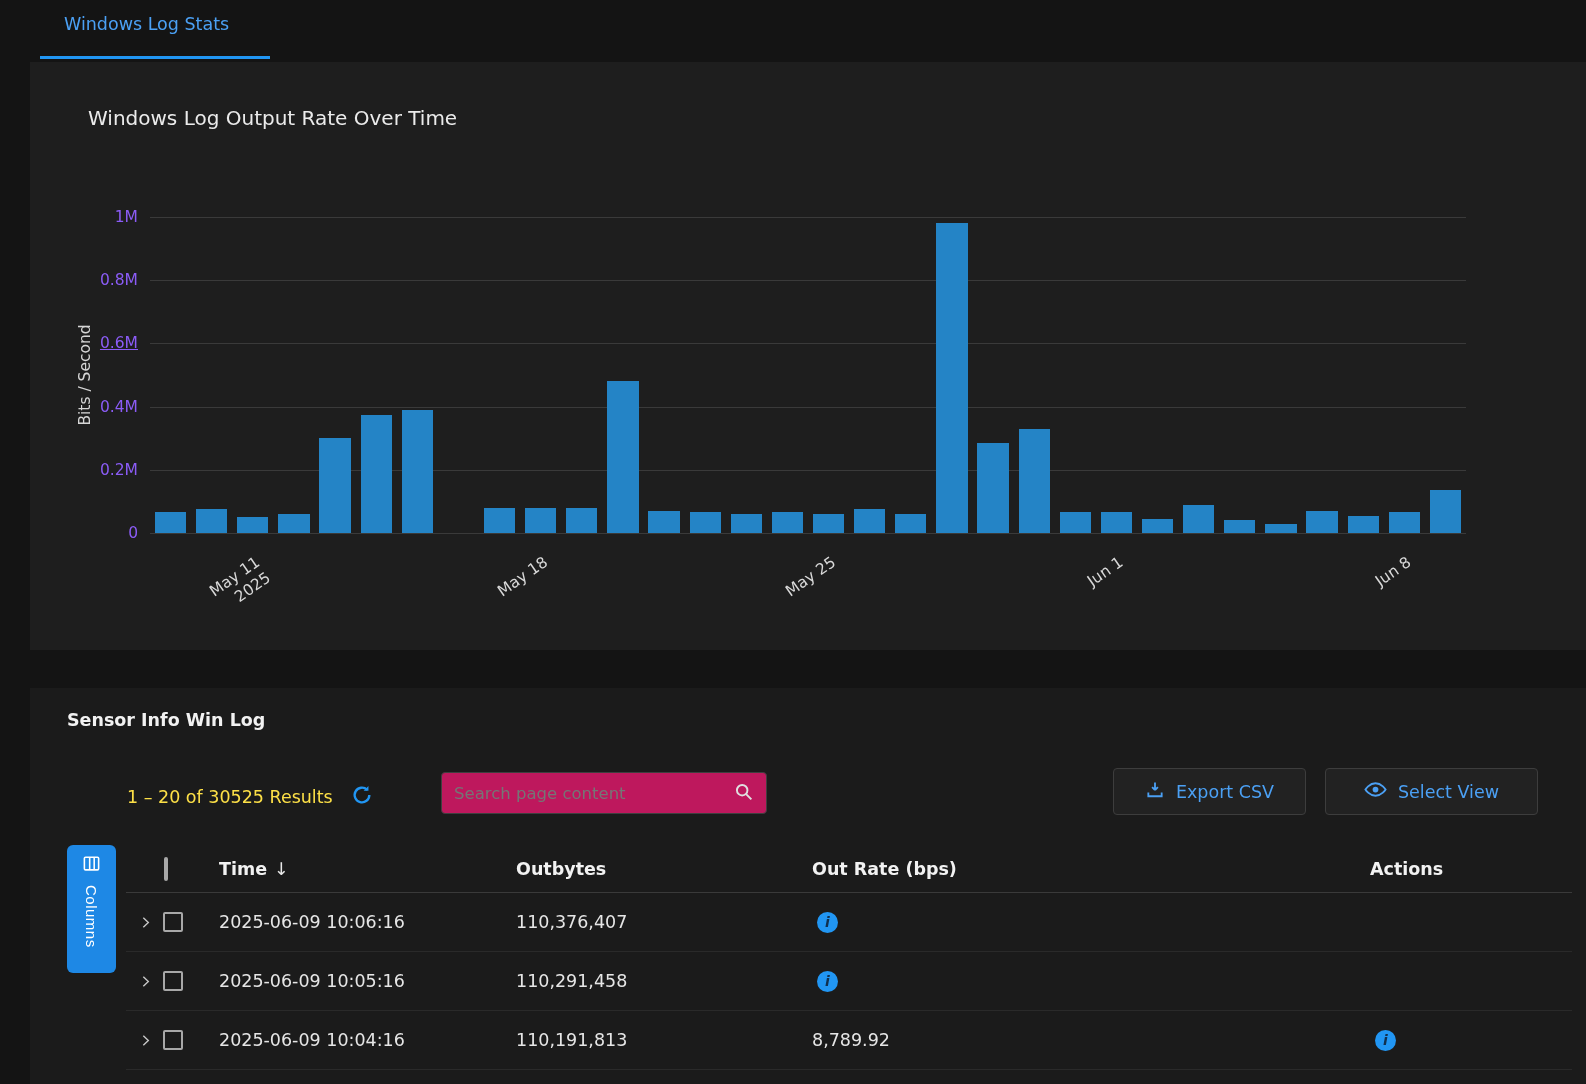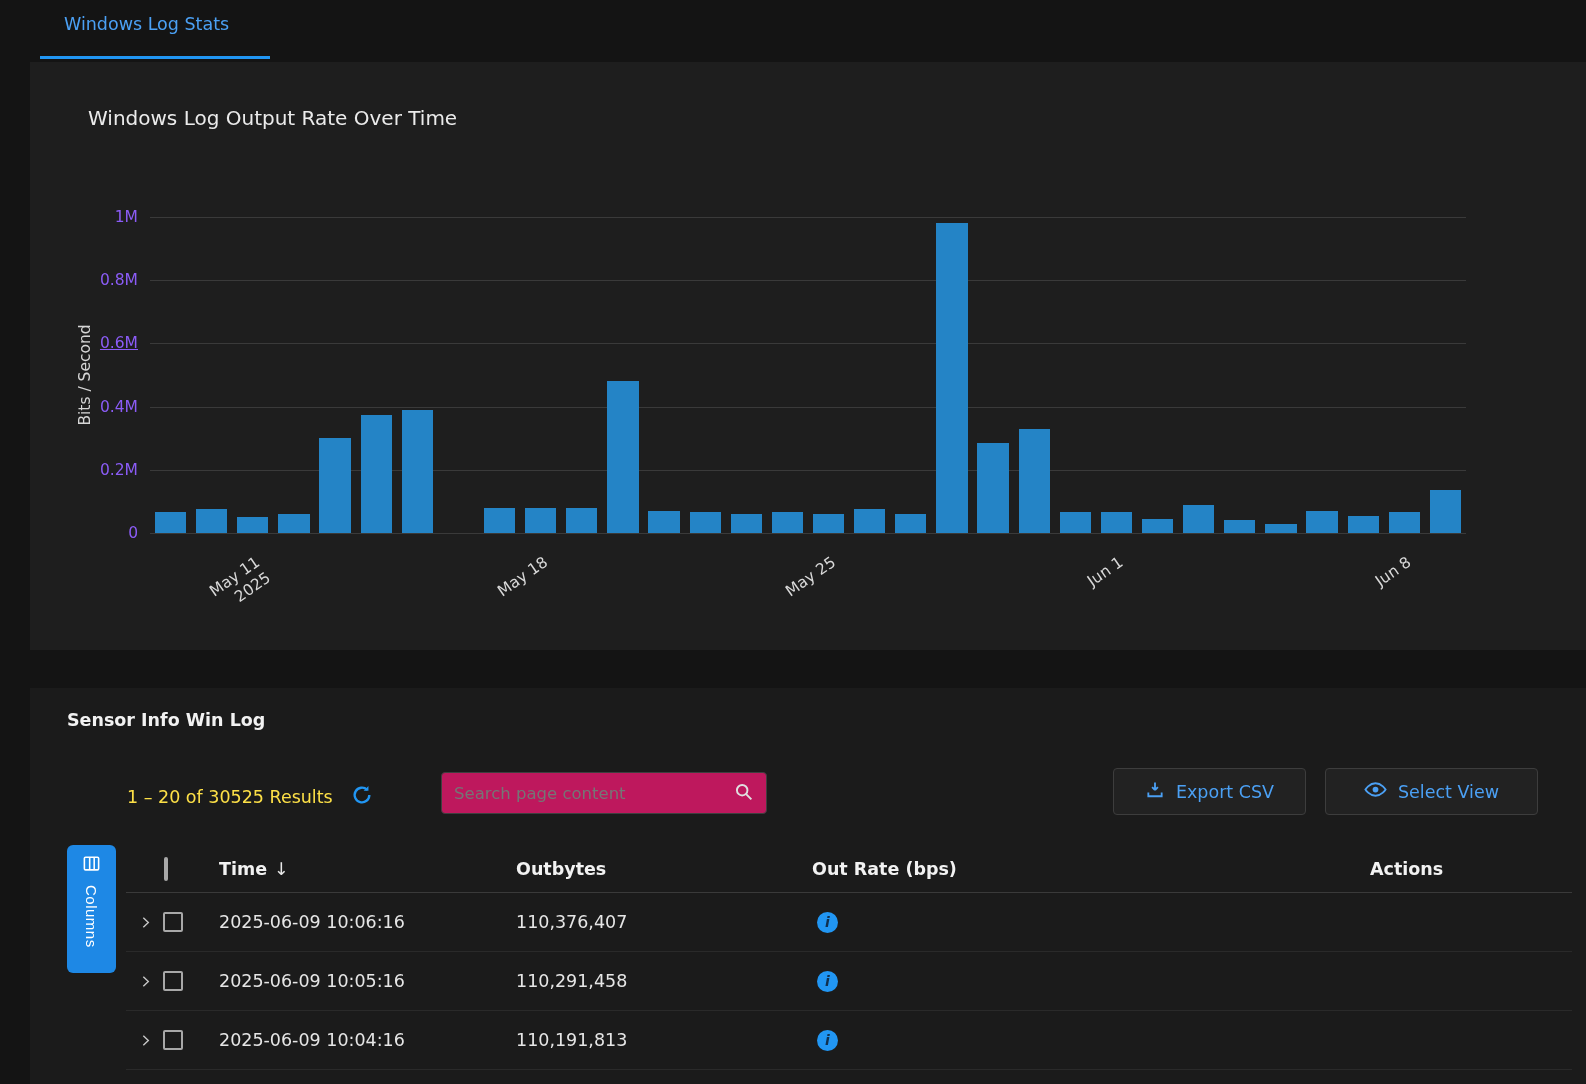--- a/index.html
+++ b/index.html
@@ -230,20 +230,21 @@
             <div class="c-first">
               <span class="chev">
                 <svg width="15" height="15" viewBox="0 0 24 24">
                   <path d="M8.5 4.5l8 7.5-8 7.5" fill="none" stroke="#c9c9c9" stroke-width="2.2"></path>
                 </svg>
               </span>
               <span class="cb"></span>
             </div>
             <div>2025-06-09 10:04:16</div>
             <div>110,191,813</div>
+            <div>8,789.92</div>
             <div class="actions-cell">
               <span class="info">i</span>
             </div>
           </div>
         </div>
     </div>
   </section>
 
 </div>
 

